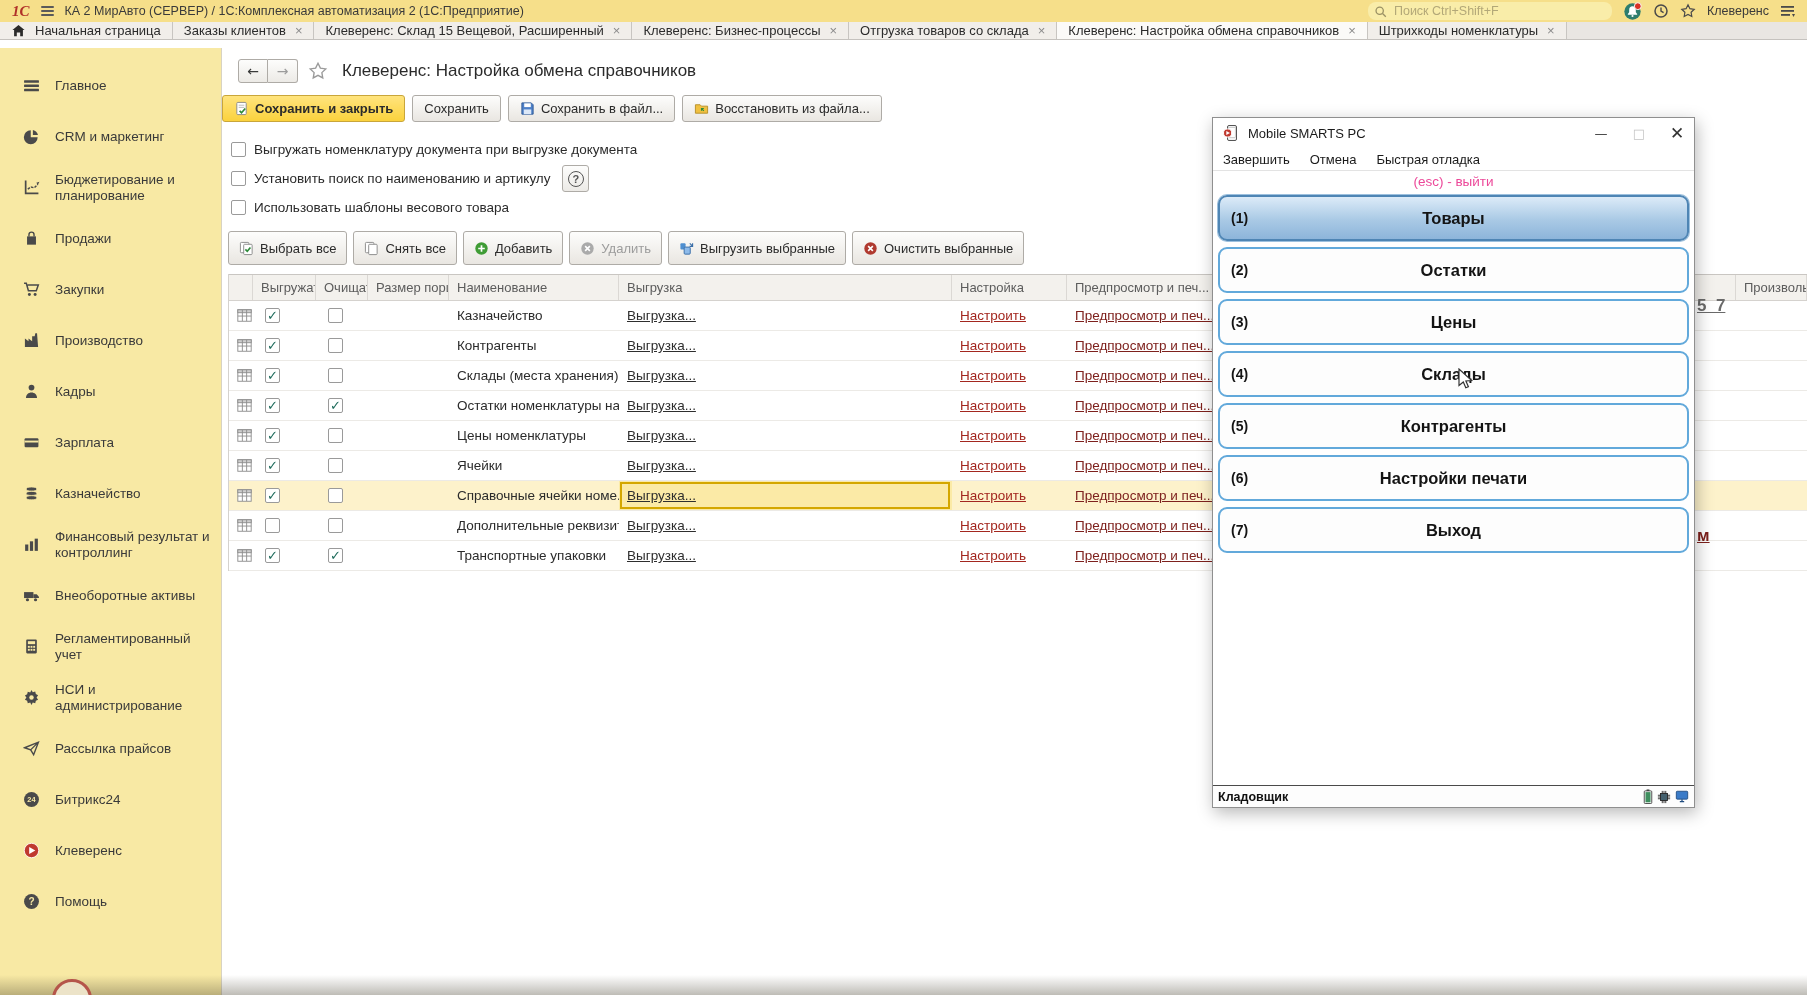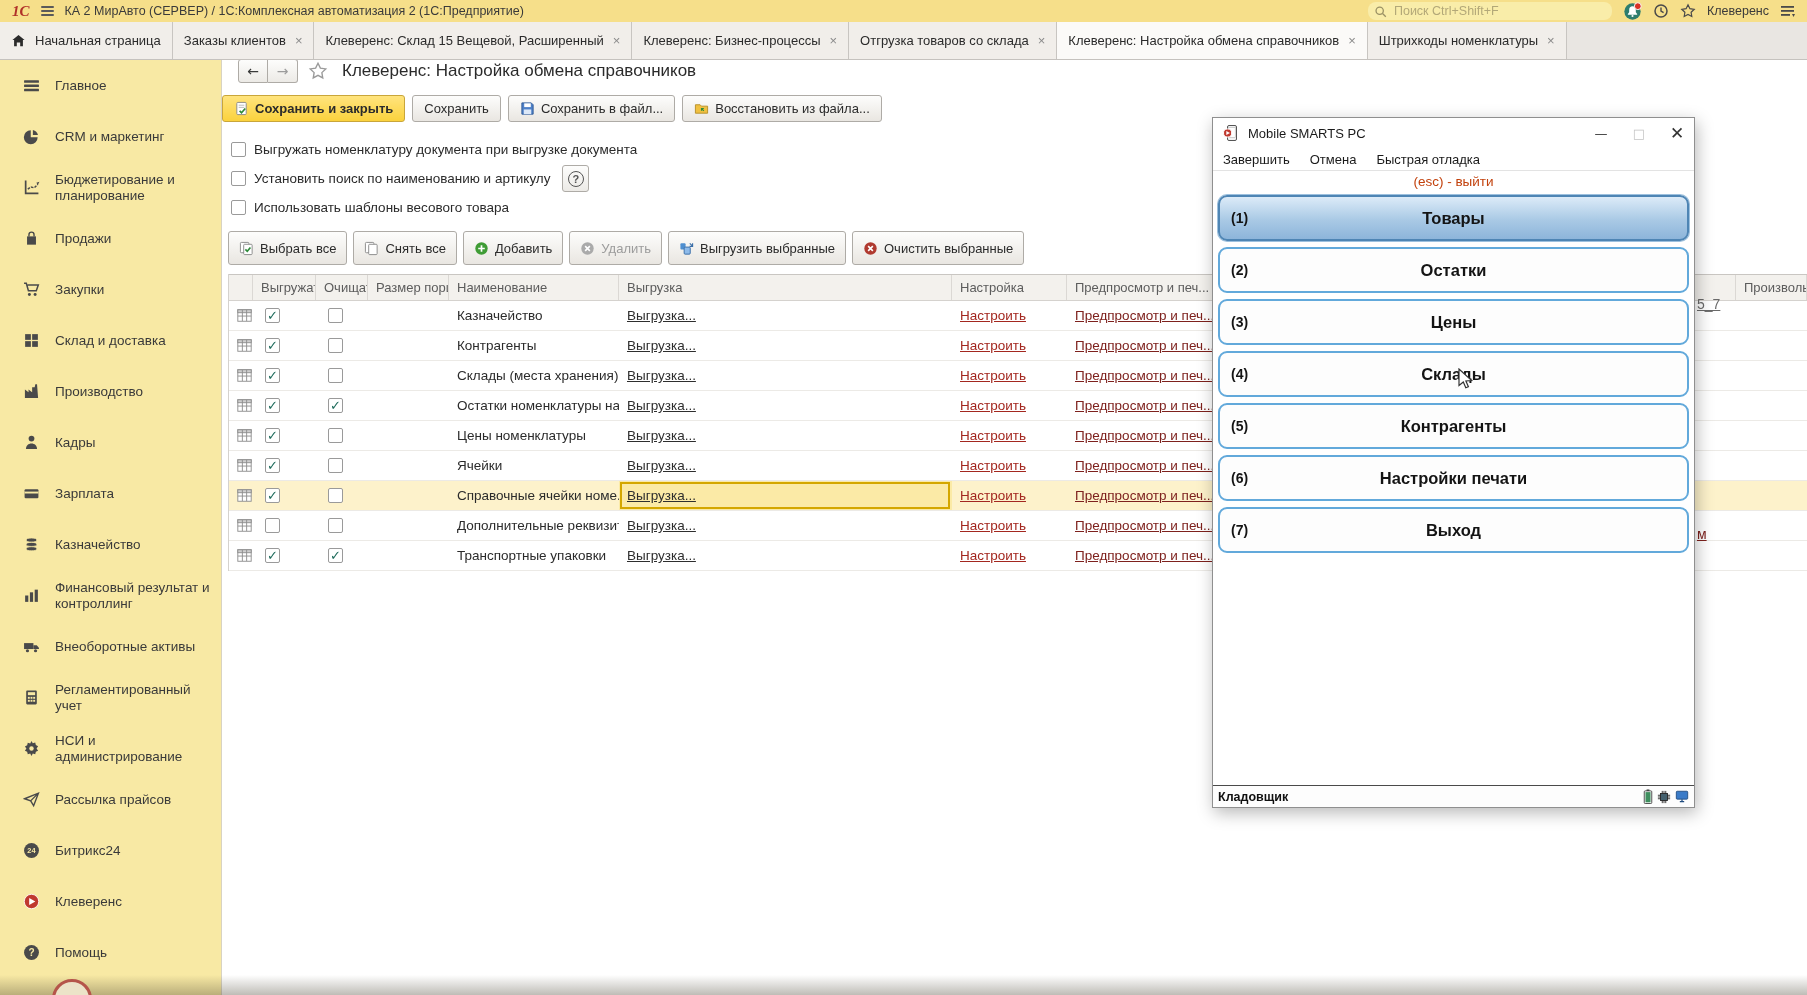--- a/index.html
+++ b/index.html
@@ -12,21 +12,21 @@
   .logo{font-family:"Liberation Serif",serif;font-weight:bold;font-style:italic;color:#b03028;font-size:15px;line-height:1;}
   .tb-burger i{display:block;width:13px;height:2px;background:#5a5a5a;margin:2px 0;border-radius:1px;}
   .tb-title{font-size:12.5px;color:#3a3a3a;white-space:nowrap;}
   .tb-search{margin-left:auto;width:232px;height:18px;background:#f9eda9;border-radius:8px;display:flex;align-items:center;padding:0 6px;gap:5px;}
   .tb-input{flex:1;border:none;background:transparent;outline:none;font-size:12.5px;color:#4a4a4a;font-family:inherit;min-width:0;}
   .tb-input::placeholder{color:#b3a878;}
   .tb-ic{display:inline-flex;align-items:center;cursor:pointer;}
   .tb-user{font-size:12.5px;color:#3a3a3a;cursor:pointer;}
 
   
-  .tabbar{position:absolute;left:0;top:22px;right:0;height:38px;background:#e9e6e2;display:flex;border-bottom:1px solid #c5c2be;box-sizing:border-box;z-index:20;}
+  .tabbar{position:absolute;left:0;top:22px;right:0;height:18px;background:#e9e6e2;display:flex;border-bottom:1px solid #c5c2be;box-sizing:border-box;z-index:20;}
   .tab{display:flex;align-items:center;gap:9px;padding:0 11px;background:#f1eeea;border-right:1px solid #c8c5c1;font-size:13px;color:#2b2b2b;cursor:pointer;white-space:nowrap;}
   .tab.active{background:#fbfaf8;}
   .tab-x{color:#8a8a8a;font-size:13px;line-height:1;}
   .tab-home{display:inline-flex;}
 
   
   .sidebar{position:absolute;left:0;top:48px;width:222px;bottom:0;background:#f8e9a4;border-right:1px solid #d8d3c2;padding-top:12px;box-sizing:border-box;z-index:5;}
   .sb-item{height:51px;display:flex;align-items:center;gap:14px;padding-left:21px;cursor:pointer;}
   .sb-ico{width:20px;display:flex;justify-content:center;flex:none;}
   .sb-ico svg{width:17px;height:17px;fill:#4a4a4a;}
@@ -63,34 +63,34 @@
   .trow{height:29px;border-bottom:1px solid #eceae6;}
   .td{padding-left:8px;display:flex;align-items:center;height:29px;overflow:hidden;white-space:nowrap;font-size:13.5px;color:#2b2b2b;box-sizing:border-box;position:relative;}
   .td.cbc{padding-left:12px;}
   .trow.hl{background:#fdf2cb;}
   .selcell{background:#fbeaa6;}
   .selcell::after{content:"";position:absolute;inset:1px 2px 1px 1px;border:2px solid #d4a700;pointer-events:none;}
   .lnk{color:#2e2e2e;text-decoration:underline;cursor:pointer;}
   .lnk-red{color:#a3271f;text-decoration:underline;cursor:pointer;}
   .lnk-dred{color:#7e211d;text-decoration:underline;cursor:pointer;}
   .rowico svg{width:15px;height:13px;}
-  .frag{position:absolute;font-size:14px;z-index:6;text-decoration:underline;}
+  .frag{position:absolute;font-size:17px;z-index:6;text-decoration:underline;font-weight:bold;}
   .frag1{left:1697px;top:296px;color:#6a6a6a;}
   .frag2{left:1697px;top:526px;color:#7e211d;}
 
   
   .msw{position:absolute;left:1212px;top:117px;width:483px;height:691px;background:#fff;border:1px solid #8f8f8f;box-shadow:2px 5px 16px rgba(0,0,0,0.28);z-index:50;box-sizing:border-box;}
   .msw-tb{height:30px;display:flex;align-items:center;gap:8px;padding:0 2px 0 9px;}
   .msw-title{font-size:13px;color:#1a1a1a;flex:1;}
   .wc{width:30px;height:26px;display:flex;align-items:center;justify-content:center;font-size:13px;color:#333;cursor:pointer;font-family:"DejaVu Sans",sans-serif;}
   .wc.max{color:#c4c4c4;}
   .wc.close{font-size:17px;}
   .msw-menu{display:flex;gap:20px;padding-left:10px;height:22px;align-items:center;border-bottom:1px solid #e3e3e3;}
   .msw-menu span{font-size:13px;color:#1a1a1a;cursor:pointer;}
-  .msw-esc{height:21px;display:flex;align-items:center;justify-content:center;font-size:13.5px;color:#c2410c;}
+  .msw-esc{height:21px;display:flex;align-items:center;justify-content:center;font-size:13.5px;color:#ec4899;}
   .msw-btns{padding:3px 5px;display:flex;flex-direction:column;gap:6px;}
   .msb{position:relative;height:46px;border:2px solid #62a9db;border-radius:9px;background:#fdfdfd;display:flex;align-items:center;justify-content:center;font-weight:bold;font-size:16.5px;color:#141414;cursor:pointer;box-sizing:border-box;font-family:inherit;}
   .msb .num{position:absolute;left:11px;font-size:14px;}
   .msb.sel{background:linear-gradient(#dcebf8,#a9c9e5 55%,#8db5da);border-color:#4e85b4;box-shadow:0 0 0 1px #9cc0de;}
   .msw-status{position:absolute;left:0;right:0;bottom:0;height:21px;border-top:1px solid #4a4a4a;display:flex;align-items:center;padding:0 5px;gap:4px;background:#fdfdfd;}
   .msw-status .su{font-weight:bold;font-size:12.5px;color:#111;flex:1;}
 
   
   .cursor{position:absolute;left:1455px;top:368px;z-index:200;pointer-events:none;}
   .bottom-fade{position:absolute;left:0;right:0;bottom:0;height:20px;background:linear-gradient(rgba(70,64,46,0),rgba(70,64,46,0.35));z-index:60;pointer-events:none;}
@@ -228,31 +228,20 @@
             <path d="M1 2.2h2.1l2 7h7.4l1.9-5.4H4.3" fill="none" stroke="#4a4a4a" stroke-width="1.4"></path>
             <circle cx="6" cy="12.6" r="1.4"></circle>
             <circle cx="11.4" cy="12.6" r="1.4"></circle>
           </svg>
         </span>
         <span class="sb-lbl">Закупки</span>
       </div>
       <div class="sb-item">
         <span class="sb-ico">
           <svg viewBox="0 0 16 16">
-            <rect x="2" y="2" width="5.4" height="5.4"></rect>
-            <rect x="8.6" y="2" width="5.4" height="5.4"></rect>
-            <rect x="2" y="8.6" width="5.4" height="5.4"></rect>
-            <rect x="8.6" y="8.6" width="5.4" height="5.4"></rect>
-          </svg>
-        </span>
-        <span class="sb-lbl">Склад и доставка</span>
-      </div>
-      <div class="sb-item">
-        <span class="sb-ico">
-          <svg viewBox="0 0 16 16">
             <path d="M1.8 14V6.2l3.4 2.4V6.2l3.4 2.4V4h2.4l.6-2.8h1.6L14.2 14z"></path>
           </svg>
         </span>
         <span class="sb-lbl">Производство</span>
       </div>
       <div class="sb-item">
         <span class="sb-ico">
           <svg viewBox="0 0 16 16">
             <circle cx="8" cy="4.3" r="2.7"></circle>
             <path d="M2.8 14c0-3.1 2.3-5.1 5.2-5.1s5.2 2 5.2 5.1z"></path>

